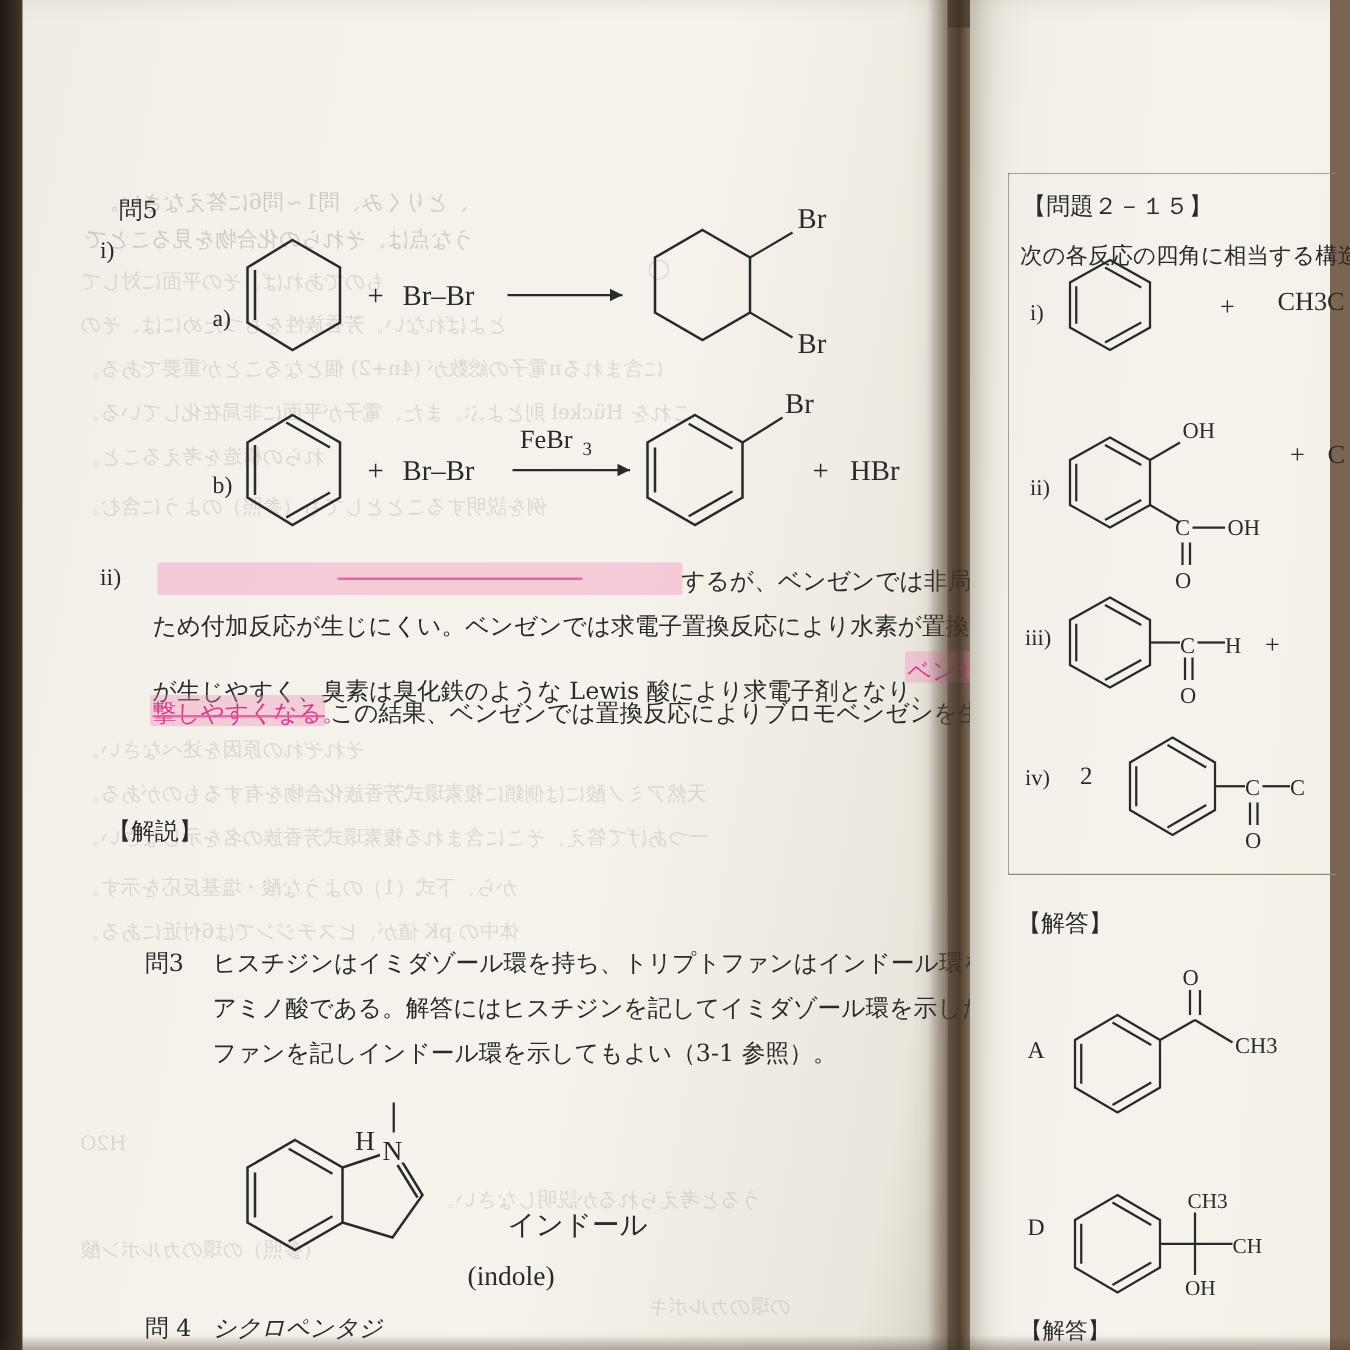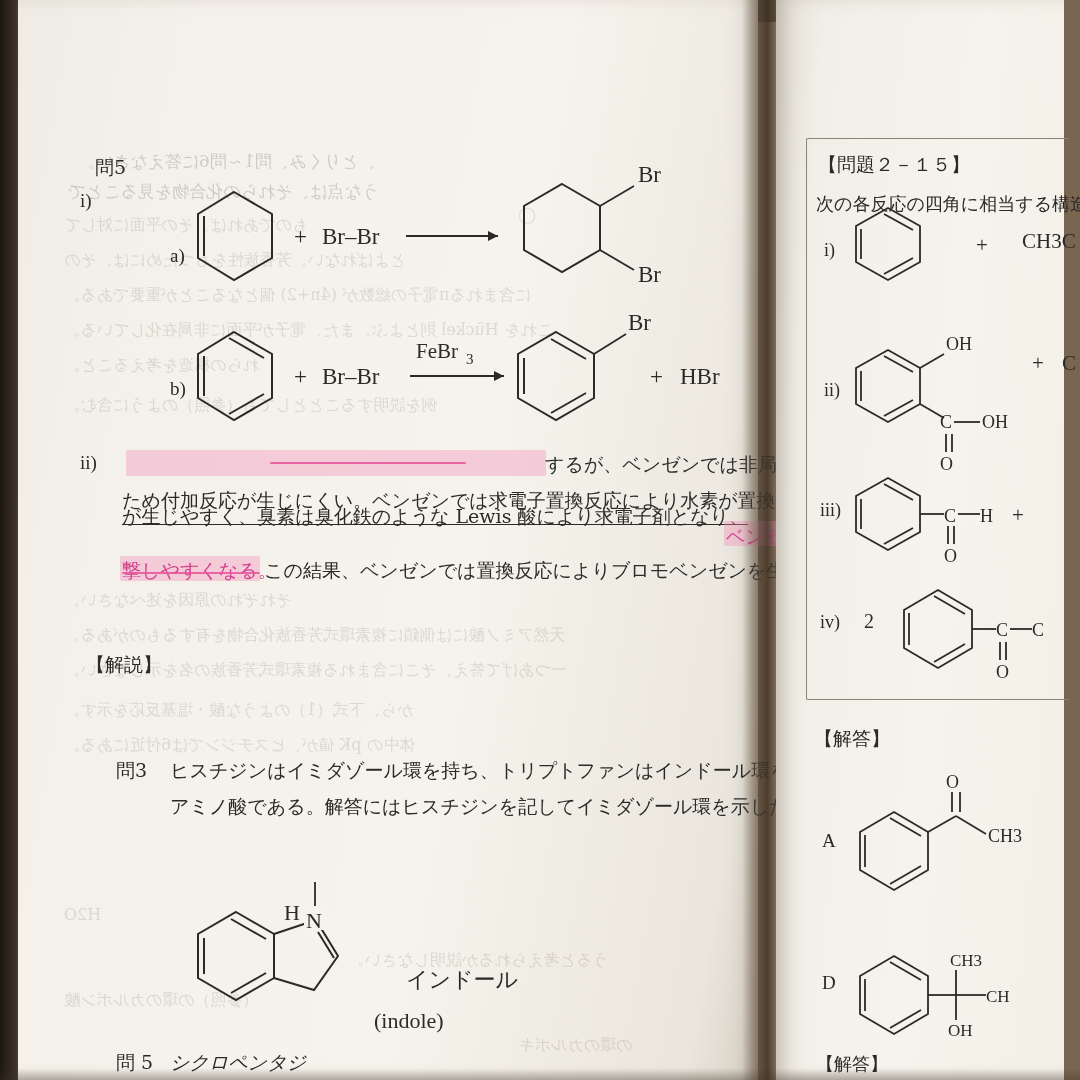--- a/index.html
+++ b/index.html
@@ -135,55 +135,56 @@
     </svg>
 
     <div class="tx fs19" style="left:62px;top:452px;">ii)</div>
 
     <div class="hl" style="left:108px;top:450px;width:420px;height:26px;"></div>
     <div class="tx jp fs19" style="left:527px;top:452px;">するが、ベンゼンでは非局在化した結合の</div>
     <div class="pinkline" style="left:252px;top:462px;width:196px;"></div>
 
     <div class="tx jp fs19" style="left:104px;top:488px;">ため付加反応が生じにくい。ベンゼンでは求電子置換反応により水素が置換される反応</div>
 
-    <div class="tx jp fs19" style="left:104px;top:504px;text-decoration:underline;">が生じやすく、臭素は臭化鉄のような Lewis 酸により求電子剤となり、</div>
+    <div class="tx jp fs19" style="left:104px;top:540px;">が生じやすく、臭素は臭化鉄のような Lewis 酸により求電子剤となり、</div>
     <div class="hl" style="left:706px;top:521px;width:150px;height:25px;"></div>
     <div class="tx jp fs19 pinktext" style="left:708px;top:524px;">ベンゼン環を攻</div>
 
     <div class="hl" style="left:102px;top:556px;width:140px;height:25px;"></div>
     <div class="tx jp fs19 pinktext" style="left:104px;top:558px;text-align:center;">撃しやすくなる。</div>
     <div class="pinkline" style="left:104px;top:572px;width:138px;"></div>
     <div class="tx jp fs19" style="left:246px;top:558px;">この結果、ベンゼンでは置換反応によりブロモベンゼンを生じる。</div>
 
     <div class="tx jp fs19" style="left:68px;top:652px;text-align:center;">【解説】</div>
 
     <div class="tx jp fs19" style="left:98px;top:758px;">問3</div>
     <div class="tx jp fs19" style="left:152px;top:758px;">ヒスチジンはイミダゾール環を持ち、トリプトファンはインドール環を持つ芳香族</div>
     <div class="tx jp fs19" style="left:152px;top:794px;">アミノ酸である。解答にはヒスチジンを記してイミダゾール環を示したが、トリプト</div>
+    <div class="tx jp fs19" style="left:152px;top:830px;">ファンを記しインドール環を示してもよい（3-1 参照）。</div>
 
     <svg style="position:absolute;left:178px;top:890px;width:190px;height:140px;">
 
       <polygon class="st" points="40,22 78,44 78,88 40,110 2,88 2,44"></polygon>
       <line class="st" x1="8" y1="48" x2="8" y2="84"></line>
       <line class="st" x1="35" y1="29" x2="70" y2="49"></line>
       <line class="st" x1="35" y1="103" x2="70" y2="83"></line>
 
       <polyline class="st" points="78,44 120,30 142,66 118,100 78,88"></polyline>
       <line class="st" x1="122" y1="42" x2="138" y2="68"></line>
 
       <rect x="108" y="18" width="22" height="22" fill="#f6f3ec"></rect>
       <text x="110" y="38" font-size="22" font-family="Liberation Serif, serif" fill="#2b2a28">N</text>
 
       <line class="st1" x1="119" y1="16" x2="119" y2="-8"></line>
     </svg>
     <div class="tx fs22" style="left:266px;top:900px;">H</div>
     <div class="tx jp fs22" style="left:356px;top:965px;margin-left:32px;">インドール</div>
     <div class="tx fs22" style="left:356px;top:1008px;">(indole)</div>
 
-    <div class="tx jp fs19" style="left:98px;top:1050px;">問 5</div>
+    <div class="tx jp fs19" style="left:98px;top:1050px;">問 4</div>
     <div class="tx jp fs19" style="left:152px;top:1050px;font-style:italic;">シクロペンタジ</div>
   </div>
 
   <div class="spine-shadow"></div>
 
   <div class="page-right">
 
     <div class="frame"></div>
 
     <div class="tx jp fs19" style="left:42px;top:152px;">【問題２－１５】</div>

